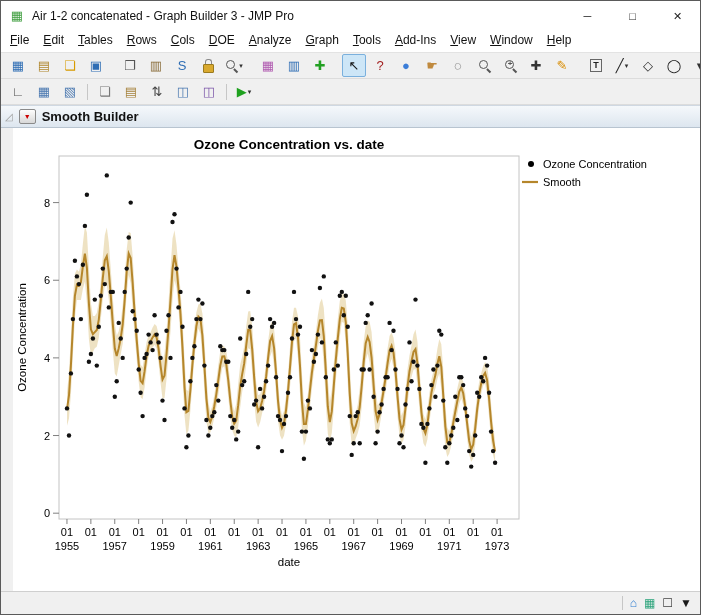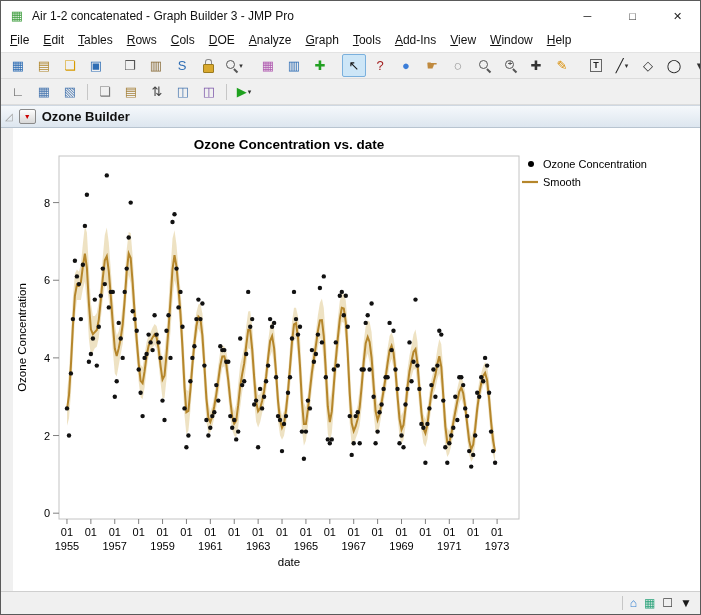--- a/index.html
+++ b/index.html
@@ -221,21 +221,21 @@
         <span class="glyph" style="color: rgb(31, 161, 31);">▶</span>
         <span class="caret">▾</span>
       </span>
     </div>
 
   <div class="outline-header">
     <span class="disclosure">◿</span>
     <span class="red-triangle">
       <span class="rt-glyph">▼</span>
     </span>
-    <span class="outline-title">Ozone Builder</span>
+    <span class="outline-title">Smooth Builder</span>
   </div>
 
   <div class="content">
     <div class="gutter"></div>
     <div class="report">
       <svg id="chart" width="680" height="452">
           <rect x="46" y="22" width="460" height="363" fill="#ffffff" stroke="#c4c4c4"></rect>
           <text x="276" y="15" text-anchor="middle" class="chart-title">Ozone Concentration vs. date</text>
           <path d="M54.0 258.7 L56.0 238.1 L57.9 202.4 L59.9 163.5 L61.9 139.8 L63.9 135.6 L65.9 137.7 L67.9 130.1 L69.9 109.4 L71.9 91.9 L73.9 98.4 L75.9 133.5 L77.9 169.0 L79.9 182.1 L81.8 181.9 L83.8 179.1 L85.8 167.4 L87.8 146.6 L89.8 122.8 L91.8 100.9 L93.8 93.5 L95.8 108.7 L97.8 135.6 L99.8 163.3 L101.8 189.7 L103.7 201.7 L105.7 197.3 L107.7 188.3 L109.7 170.8 L111.7 143.3 L113.7 115.5 L115.7 98.0 L117.7 98.9 L119.7 122.7 L121.7 156.6 L123.7 186.2 L125.7 211.3 L127.6 230.5 L129.6 233.2 L131.6 220.8 L133.6 207.9 L135.6 201.6 L137.6 198.3 L139.6 193.5 L141.6 190.0 L143.6 192.0 L145.6 200.4 L147.6 214.9 L149.5 226.7 L151.5 219.3 L153.5 195.9 L155.5 168.8 L157.5 135.5 L159.5 104.6 L161.5 96.2 L163.5 110.8 L165.5 134.5 L167.5 156.6 L169.5 184.8 L171.5 224.2 L173.4 255.8 L175.4 257.1 L177.4 235.5 L179.4 212.3 L181.4 193.1 L183.4 178.2 L185.4 170.5 L187.4 169.5 L189.4 179.5 L191.4 206.0 L193.4 241.3 L195.4 268.3 L197.3 277.6 L199.3 272.1 L201.3 260.7 L203.3 246.9 L205.3 231.0 L207.3 217.0 L209.3 211.2 L211.3 212.5 L213.3 217.3 L215.3 229.5 L217.3 249.5 L219.2 268.8 L221.2 277.6 L223.2 269.8 L225.2 249.4 L227.2 230.7 L229.2 222.4 L231.2 211.9 L233.2 192.2 L235.2 177.5 L237.2 177.0 L239.2 192.0 L241.2 220.0 L243.1 247.6 L245.1 261.0 L247.1 260.2 L249.1 254.8 L251.1 245.1 L253.1 227.9 L255.1 207.3 L257.1 191.9 L259.1 187.3 L261.1 195.0 L263.1 217.5 L265.0 246.9 L267.0 270.9 L269.0 281.7 L271.0 277.1 L273.0 262.0 L275.0 240.3 L277.0 213.5 L279.0 187.7 L281.0 173.8 L283.0 173.8 L285.0 182.3 L287.0 203.8 L288.9 238.8 L290.9 268.4 L292.9 273.5 L294.9 259.2 L296.9 239.7 L298.9 222.7 L300.9 210.9 L302.9 197.4 L304.9 180.9 L306.9 168.8 L308.9 164.6 L310.8 173.9 L312.8 204.5 L314.8 245.3 L316.8 267.7 L318.8 255.8 L320.8 228.7 L322.8 205.3 L324.8 184.8 L326.8 167.1 L328.8 159.5 L330.8 160.1 L332.8 166.5 L334.7 189.4 L336.7 229.4 L338.7 266.6 L340.7 282.4 L342.7 279.8 L344.7 270.5 L346.7 254.3 L348.7 230.9 L350.7 207.6 L352.7 192.1 L354.7 186.4 L356.6 187.8 L358.6 198.3 L360.6 224.0 L362.6 255.0 L364.6 271.3 L366.6 268.4 L368.6 257.4 L370.6 244.9 L372.6 230.3 L374.6 214.0 L376.6 201.8 L378.6 198.6 L380.5 203.4 L382.5 217.8 L384.5 241.7 L386.5 267.2 L388.5 281.7 L390.5 276.0 L392.5 256.0 L394.5 235.1 L396.5 221.3 L398.5 211.6 L400.5 200.2 L402.5 195.4 L404.4 207.3 L406.4 233.0 L408.4 260.4 L410.4 280.0 L412.4 285.6 L414.4 275.5 L416.4 259.1 L418.4 245.6 L420.4 237.3 L422.4 227.9 L424.4 214.4 L426.3 205.0 L428.3 210.2 L430.3 236.0 L432.3 270.2 L434.3 293.4 L436.3 297.6 L438.3 288.9 L440.3 276.7 L442.3 265.2 L444.3 254.4 L446.3 245.4 L448.3 242.9 L450.2 247.5 L452.2 258.7 L454.2 274.9 L456.2 292.6 L458.2 303.2 L460.2 296.6 L462.2 278.0 L464.2 259.7 L466.2 247.6 L468.2 239.2 L470.2 232.1 L472.1 228.0 L474.1 231.4 L476.1 246.6 L478.1 270.0 L480.1 291.7 L482.1 306.3 L482.1 328.6 L480.1 321.2 L478.1 306.0 L476.1 283.2 L474.1 261.0 L472.1 249.8 L470.2 251.5 L468.2 259.8 L466.2 272.6 L464.2 290.7 L462.2 310.7 L460.2 324.5 L458.2 327.7 L456.2 321.1 L454.2 305.3 L452.2 286.6 L450.2 271.0 L448.3 264.4 L446.3 269.8 L444.3 280.2 L442.3 290.1 L440.3 300.8 L438.3 311.2 L436.3 319.5 L434.3 323.1 L432.3 314.1 L430.3 287.4 L428.3 255.3 L426.3 239.4 L424.4 245.1 L422.4 254.4 L420.4 260.8 L418.4 271.9 L416.4 289.2 L414.4 305.6 L412.4 313.0 L410.4 309.2 L408.4 295.8 L406.4 274.8 L404.4 250.5 L402.5 234.9 L400.5 235.8 L398.5 243.1 L396.5 253.0 L394.5 270.8 L392.5 291.8 L390.5 306.1 L388.5 309.6 L386.5 302.6 L384.5 282.5 L382.5 255.9 L380.5 233.8 L378.6 224.7 L376.6 230.7 L374.6 244.2 L372.6 256.9 L370.6 268.0 L368.6 280.0 L366.6 291.9 L364.6 300.7 L362.6 299.0 L360.6 278.4 L358.6 249.2 L356.6 228.2 L354.7 219.6 L352.7 226.3 L350.7 247.6 L348.7 273.2 L346.7 291.6 L344.7 299.2 L342.7 304.6 L340.7 311.9 L338.7 311.3 L336.7 289.2 L334.7 248.5 L332.8 210.1 L330.8 188.8 L328.8 188.1 L326.8 203.2 L324.8 223.9 L322.8 246.5 L320.8 274.4 L318.8 299.1 L316.8 308.5 L314.8 299.8 L312.8 268.8 L310.8 230.9 L308.9 207.6 L306.9 203.8 L304.9 213.3 L302.9 225.9 L300.9 238.2 L298.9 254.7 L296.9 274.0 L294.9 292.2 L292.9 306.7 L290.9 311.7 L288.9 295.7 L287.0 260.1 L285.0 224.7 L283.0 204.7 L281.0 207.1 L279.0 227.9 L277.0 253.3 L275.0 274.4 L273.0 290.5 L271.0 301.8 L269.0 305.8 L267.0 301.2 L265.0 286.4 L263.1 261.4 L261.1 233.3 L259.1 216.9 L257.1 222.4 L255.1 240.6 L253.1 257.9 L251.1 269.7 L249.1 279.2 L247.1 288.6 L245.1 293.4 L243.1 287.6 L241.2 267.9 L239.2 238.6 L237.2 215.3 L235.2 214.3 L233.2 231.1 L231.2 246.9 L229.2 257.7 L227.2 273.5 L225.2 293.0 L223.2 303.3 L221.2 301.7 L219.2 296.1 L217.3 283.6 L215.3 263.4 L213.3 243.7 L211.3 232.2 L209.3 233.7 L207.3 246.1 L205.3 261.4 L203.3 273.7 L201.3 283.7 L199.3 292.3 L197.3 298.4 L195.4 299.7 L193.4 287.3 L191.4 258.0 L189.4 223.5 L187.4 199.8 L185.4 194.5 L183.4 205.7 L181.4 225.1 L179.4 249.5 L177.4 276.6 L175.4 296.8 L173.4 300.6 L171.5 281.6 L169.5 242.9 L167.5 203.5 L165.5 175.3 L163.5 154.3 L161.5 146.2 L159.5 166.0 L157.5 197.4 L155.5 221.6 L153.5 245.3 L151.5 264.0 L149.5 264.5 L147.6 249.3 L145.6 229.2 L143.6 214.8 L141.6 210.8 L139.6 213.4 L137.6 216.3 L135.6 222.3 L133.6 235.8 L131.6 253.6 L129.6 265.2 L127.6 263.2 L125.7 247.9 L123.7 225.4 L121.7 202.8 L119.7 176.6 L117.7 149.3 L115.7 141.1 L113.7 159.9 L111.7 188.7 L109.7 209.8 L107.7 220.4 L105.7 231.5 L103.7 242.5 L101.8 239.4 L99.8 216.6 L97.8 188.6 L95.8 166.0 L93.8 150.9 L91.8 151.9 L89.8 165.5 L87.8 185.0 L85.8 203.7 L83.8 212.8 L81.8 214.3 L79.9 218.1 L77.9 221.7 L75.9 205.2 L73.9 169.3 L71.9 147.4 L69.9 154.7 L67.9 166.1 L65.9 166.0 L63.9 165.9 L61.9 183.9 L59.9 221.0 L57.9 260.3 L56.0 284.4 L54.0 291.8 Z" fill="#ecdfbd" fill-opacity="0.9"></path>
           <path d="M54.0 275.2L56.0 261.2L57.9 231.4L59.9 192.3L61.9 161.8L63.9 150.7L65.9 151.9L67.9 148.1L69.9 132.1L71.9 119.6L73.9 133.9L75.9 169.4L77.9 195.3L79.9 200.1L81.8 198.1L83.8 196.0L85.8 185.6L87.8 165.8L89.8 144.1L91.8 126.4L93.8 122.2L95.8 137.3L97.8 162.1L99.8 189.9L101.8 214.5L103.7 222.1L105.7 214.4L107.7 204.3L109.7 190.3L111.7 166.0L113.7 137.7L115.7 119.6L117.7 124.1L119.7 149.7L121.7 179.7L123.7 205.8L125.7 229.6L127.6 246.9L129.6 249.2L131.6 237.2L133.6 221.9L135.6 211.9L137.6 207.3L139.6 203.4L141.6 200.4L143.6 203.4L145.6 214.8L147.6 232.1L149.5 245.6L151.5 241.7L153.5 220.6L155.5 195.2L157.5 166.4L159.5 135.3L161.5 121.2L163.5 132.6L165.5 154.9L167.5 180.1L169.5 213.9L171.5 252.9L173.4 278.2L175.4 276.9L177.4 256.0L179.4 230.9L181.4 209.1L183.4 192.0L185.4 182.5L187.4 184.7L189.4 201.5L191.4 232.0L193.4 264.3L195.4 284.0L197.3 288.0L199.3 282.2L201.3 272.2L203.3 260.3L205.3 246.2L207.3 231.5L209.3 222.4L211.3 222.3L213.3 230.5L215.3 246.5L217.3 266.5L219.2 282.4L221.2 289.7L223.2 286.6L225.2 271.2L227.2 252.1L229.2 240.1L231.2 229.4L233.2 211.7L235.2 195.9L237.2 196.2L239.2 215.3L241.2 243.9L243.1 267.6L245.1 277.2L247.1 274.4L249.1 267.0L251.1 257.4L253.1 242.9L255.1 223.9L257.1 207.1L259.1 202.1L261.1 214.2L263.1 239.5L265.0 266.6L267.0 286.0L269.0 293.8L271.0 289.5L273.0 276.3L275.0 257.4L277.0 233.4L279.0 207.8L281.0 190.4L283.0 189.2L285.0 203.5L287.0 232.0L288.9 267.3L290.9 290.1L292.9 290.1L294.9 275.7L296.9 256.8L298.9 238.7L300.9 224.5L302.9 211.6L304.9 197.1L306.9 186.3L308.9 186.1L310.8 202.4L312.8 236.6L314.8 272.5L316.8 288.1L318.8 277.4L320.8 251.5L322.8 225.9L324.8 204.3L326.8 185.1L328.8 173.8L330.8 174.4L332.8 188.3L334.7 219.0L336.7 259.3L338.7 289.0L340.7 297.1L342.7 292.2L344.7 284.9L346.7 273.0L348.7 252.0L350.7 227.6L352.7 209.2L354.7 203.0L356.6 208.0L358.6 223.8L360.6 251.2L362.6 277.0L364.6 286.0L366.6 280.1L368.6 268.7L370.6 256.5L372.6 243.6L374.6 229.1L376.6 216.2L378.6 211.7L380.5 218.6L382.5 236.9L384.5 262.1L386.5 284.9L388.5 295.7L390.5 291.0L392.5 273.9L394.5 252.9L396.5 237.2L398.5 227.3L400.5 218.0L402.5 215.2L404.4 228.9L406.4 253.9L408.4 278.1L410.4 294.6L412.4 299.3L414.4 290.6L416.4 274.1L418.4 258.8L420.4 249.1L422.4 241.1L424.4 229.7L426.3 222.2L428.3 232.8L430.3 261.7L432.3 292.1L434.3 308.3L436.3 308.6L438.3 300.1L440.3 288.7L442.3 277.7L444.3 267.3L446.3 257.6L448.3 253.6L450.2 259.2L452.2 272.6L454.2 290.1L456.2 306.9L458.2 315.5L460.2 310.5L462.2 294.3L464.2 275.2L466.2 260.1L468.2 249.5L470.2 241.8L472.1 238.9L474.1 246.2L476.1 264.9L478.1 288.0L480.1 306.5L482.1 317.4" fill="none" stroke="#b5862b" stroke-width="2"></path>

